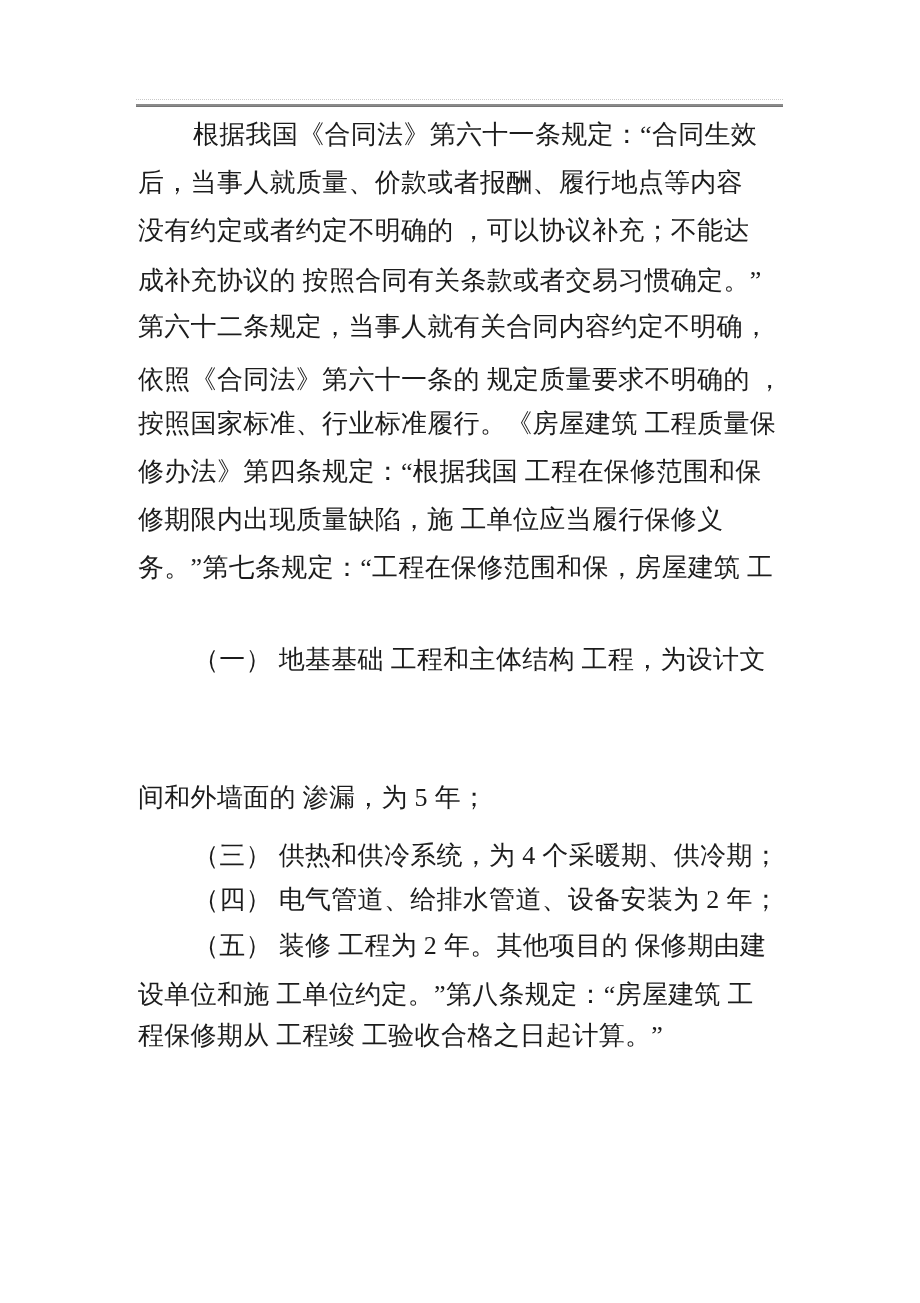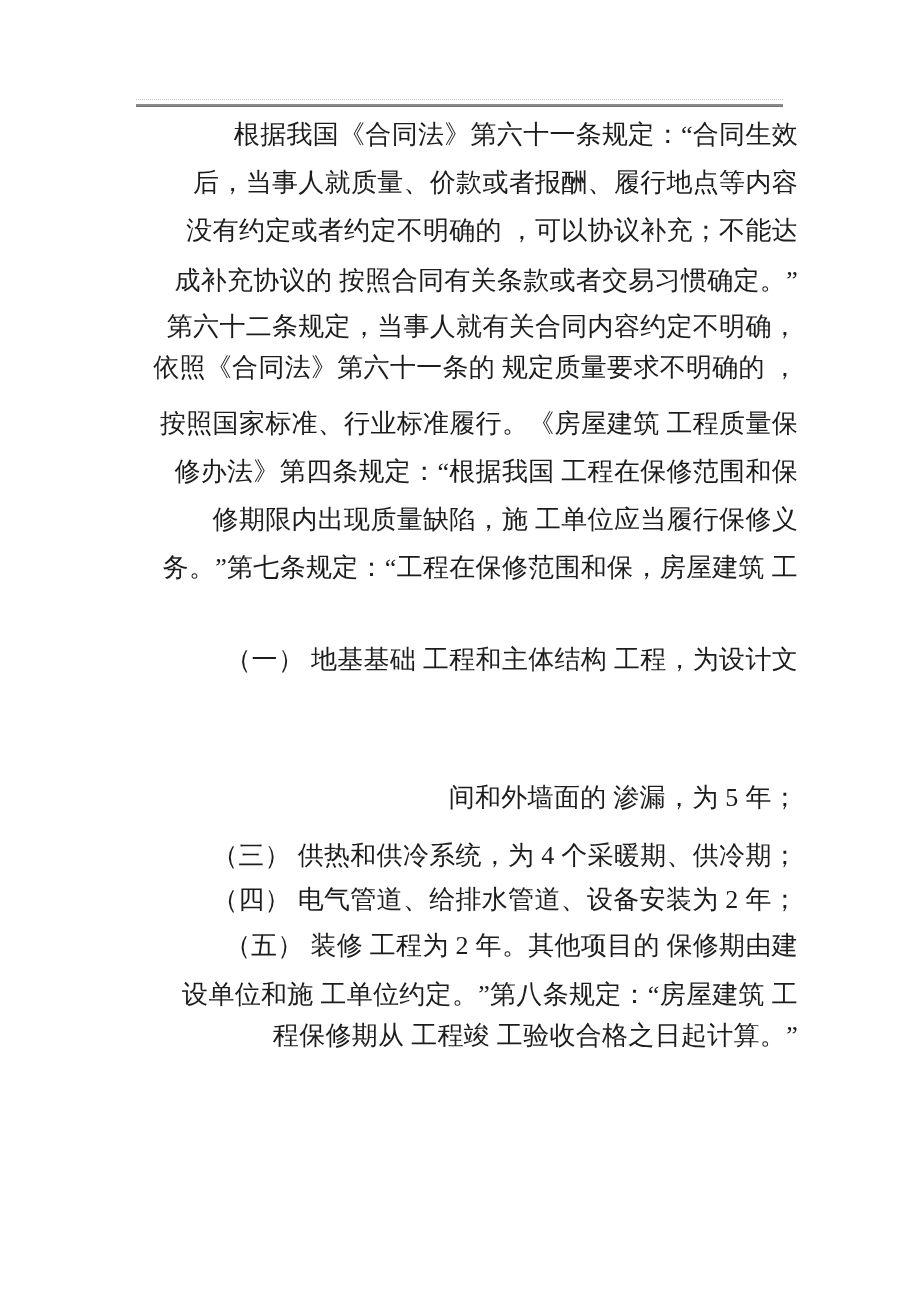--- a/index.html
+++ b/index.html
@@ -35,38 +35,38 @@
   .ln {
     position: absolute;
     left: 138px;
     width: 660px;
     height: 48px;
     line-height: 48px;
     font-size: 26px;
     color: #1c1c1c;
     letter-spacing: 0.3px;
     white-space: pre;
-    text-align: right;
+    text-align: left;
     font-family: "Liberation Serif", serif;
   }
   .in { text-indent: 55px; }
 </style>
 </head>
 <body>
 
 <div class="page">
   <div class="rule-dotted"></div>
   <div class="rule-solid"></div>
 
   <div class="ln in" style="top:111px">根据我国《合同法》第六十一条规定：“合同生效</div>
   <div class="ln" style="top:159px">后，当事人就质量、价款或者报酬、履行地点等内容</div>
   <div class="ln" style="top:207px">没有约定或者约定不明确的 ，可以协议补充；不能达</div>
   <div class="ln" style="top:257px">成补充协议的 按照合同有关条款或者交易习惯确定。”</div>
   <div class="ln" style="top:303px">第六十二条规定，当事人就有关合同内容约定不明确，</div>
-  <div class="ln" style="top:344px">依照《合同法》第六十一条的 规定质量要求不明确的 ，</div>
+  <div class="ln" style="top:356px">依照《合同法》第六十一条的 规定质量要求不明确的 ，</div>
   <div class="ln" style="top:400px">按照国家标准、行业标准履行。《房屋建筑 工程质量保</div>
   <div class="ln" style="top:448px">修办法》第四条规定：“根据我国 工程在保修范围和保</div>
   <div class="ln" style="top:496px">修期限内出现质量缺陷，施 工单位应当履行保修义</div>
   <div class="ln" style="top:544px">务。”第七条规定：“工程在保修范围和保，房屋建筑 工</div>
   <div class="ln in" style="top:636px">（一） 地基基础 工程和主体结构 工程，为设计文</div>
   <div class="ln" style="top:774px">间和外墙面的 渗漏，为 5 年；</div>
   <div class="ln in" style="top:832px">（三） 供热和供冷系统，为 4 个采暖期、供冷期；</div>
   <div class="ln in" style="top:876px">（四） 电气管道、给排水管道、设备安装为 2 年；</div>
   <div class="ln in" style="top:922px">（五） 装修 工程为 2 年。其他项目的 保修期由建</div>
   <div class="ln" style="top:971px">设单位和施 工单位约定。”第八条规定：“房屋建筑 工</div>

